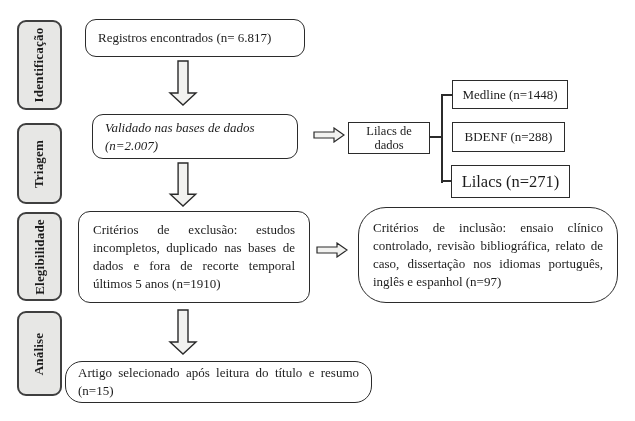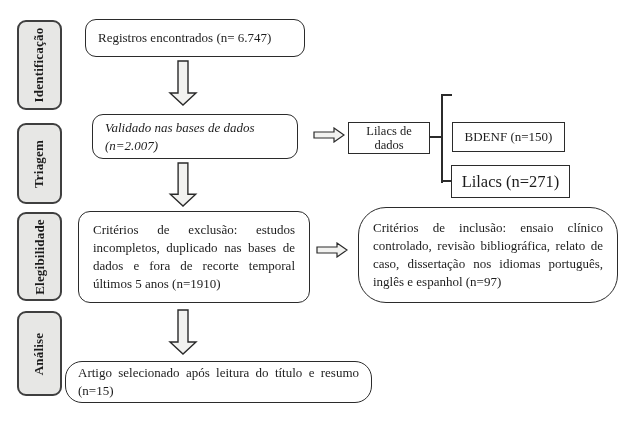--- a/index.html
+++ b/index.html
@@ -65,21 +65,21 @@
     <span>Triagem</span>
   </div>
   <div class="abs stage" style="top:212px;height:89px;">
     <span>Elegibilidade</span>
   </div>
   <div class="abs stage" style="top:311px;height:85px;">
     <span>Análise</span>
   </div>
 
   <div class="abs fbox rounded" style="left:85px;top:19px;width:220px;height:38px;padding:4px 12px;">
-    <div class="txt">Registros encontrados (n= 6.747)</div>
+    <div class="txt">Registros encontrados (n= 6.817)</div>
   </div>
 
   <svg class="abs arrow-svg" style="left:168px;top:60px;" width="30" height="46" viewBox="0 0 30 46">
     <polygon points="10,1 20,1 20,33 28,33 15,45 2,33 10,33" fill="#f2f2f0" stroke="#2a2a2a" stroke-width="1.4" stroke-linejoin="miter"></polygon>
   </svg>
 
   <div class="abs fbox rounded" style="left:92px;top:114px;width:206px;height:45px;padding:4px 12px;font-style:italic;">
     <div class="txt">Validado nas bases de dados (n=2.007)</div>
   </div>
 
@@ -89,22 +89,25 @@
 
   <div class="abs fbox" style="left:348px;top:122px;width:82px;height:32px;padding:2px 4px;font-size:12.5px;line-height:14px;">
     <div class="txt center">Lilacs de dados</div>
   </div>
 
   <div class="abs line" style="left:430px;top:136px;width:13px;height:2px;"></div>
   <div class="abs line" style="left:441px;top:94px;width:2px;height:89px;"></div>
   <div class="abs line" style="left:441px;top:94px;width:11px;height:2px;"></div>
   <div class="abs line" style="left:441px;top:180px;width:11px;height:2px;"></div>
 
+  <div class="abs fbox" style="left:452px;top:80px;width:116px;height:29px;padding:2px 6px;">
+    <div class="txt center">Medline (n=1448)</div>
+  </div>
   <div class="abs fbox" style="left:452px;top:122px;width:113px;height:30px;padding:2px 6px;">
-    <div class="txt center">BDENF (n=150)</div>
+    <div class="txt center">BDENF (n=288)</div>
   </div>
   <div class="abs fbox" style="left:451px;top:165px;width:119px;height:33px;padding:12px 5px;font-size:16.5px;">
     <div class="txt center">Lilacs (n=271)</div>
   </div>
 
   <svg class="abs arrow-svg" style="left:168px;top:162px;" width="30" height="45" viewBox="0 0 30 46">
     <polygon points="10,1 20,1 20,33 28,33 15,45 2,33 10,33" fill="#f2f2f0" stroke="#2a2a2a" stroke-width="1.4" stroke-linejoin="miter"></polygon>
   </svg>
 
   <div class="abs fbox rounded" style="left:78px;top:211px;width:232px;height:92px;padding:8px 14px;border-radius:12px;">

